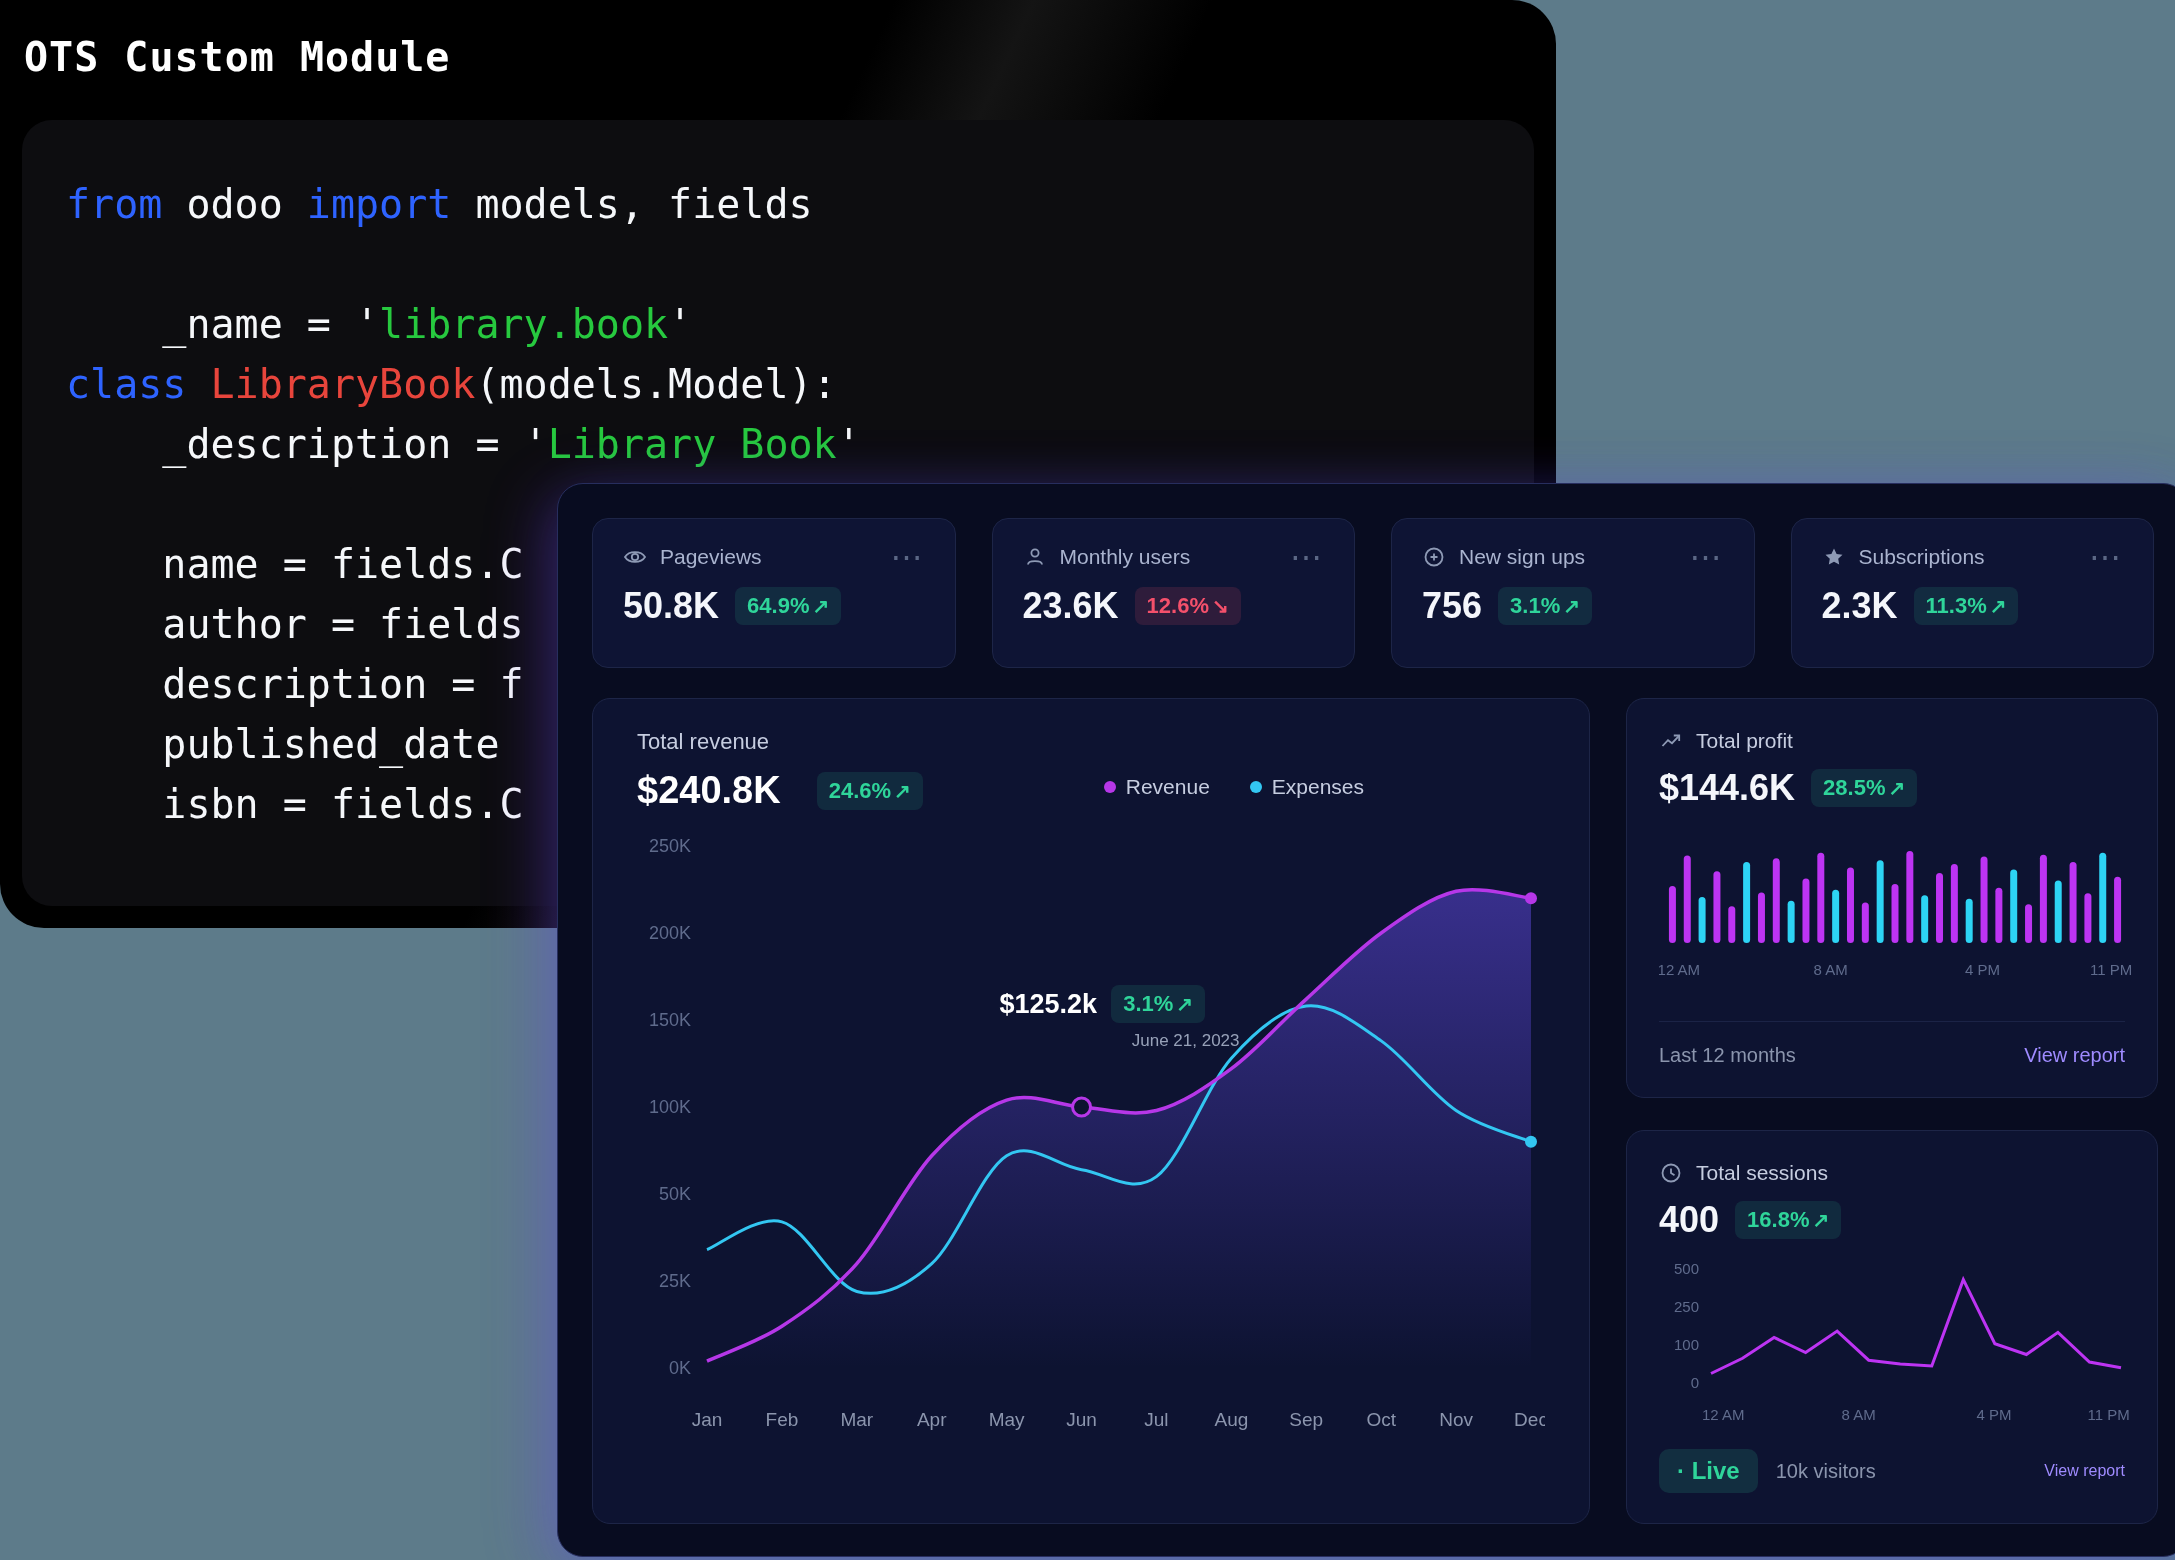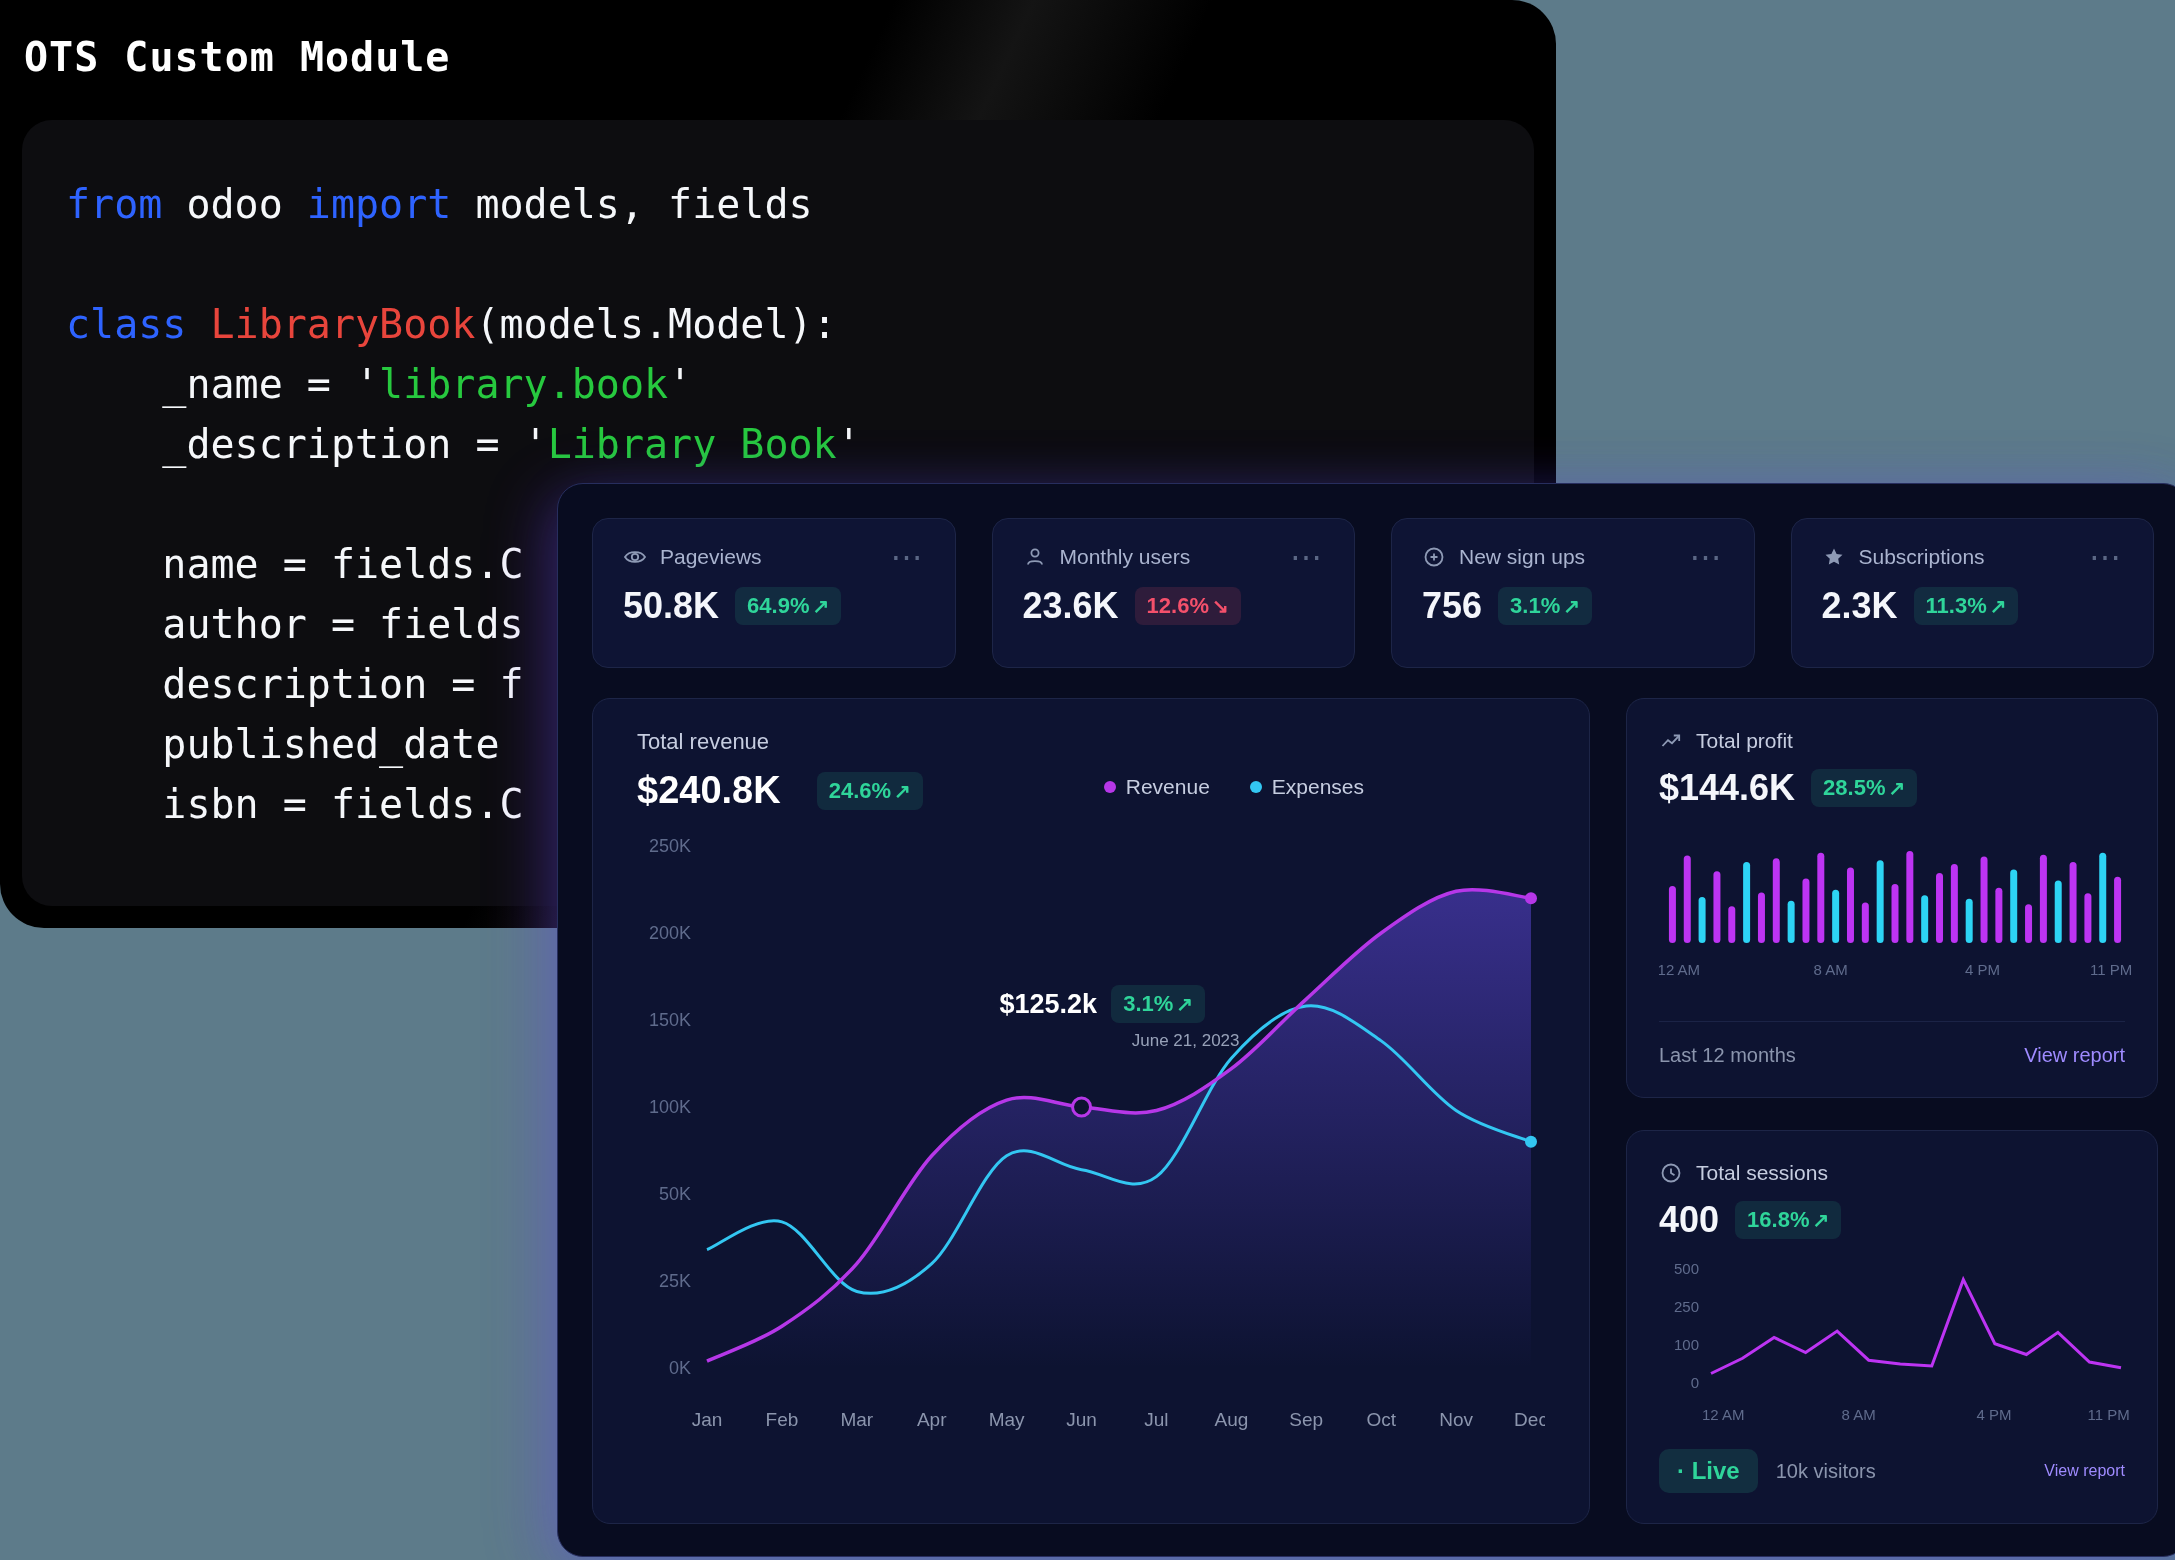--- a/index.html
+++ b/index.html
@@ -87,22 +87,22 @@
 </head>
 <body>
 
 <div class="stage">
 
   <div class="code-window">
     <div class="code-title">OTS Custom Module</div>
     <div class="code-panel">
         <div class="code-line"><span class="tok-kw">from</span><span class="tok-pl"> odoo </span><span class="tok-kw">import</span><span class="tok-pl"> models, fields</span></div>
         <div class="code-line">&nbsp;</div>
+        <div class="code-line"><span class="tok-pl">    _name = </span><span class="tok-pl">'</span><span class="tok-st">library.book</span><span class="tok-pl">'</span></div>
         <div class="code-line"><span class="tok-kw">class</span><span class="tok-pl"> </span><span class="tok-cn">LibraryBook</span><span class="tok-pl">(models.Model):</span></div>
-        <div class="code-line"><span class="tok-pl">    _name = </span><span class="tok-pl">'</span><span class="tok-st">library.book</span><span class="tok-pl">'</span></div>
         <div class="code-line"><span class="tok-pl">    _description = </span><span class="tok-pl">'</span><span class="tok-st">Library Book</span><span class="tok-pl">'</span></div>
         <div class="code-line">&nbsp;</div>
         <div class="code-line"><span class="tok-pl">    name = fields.C</span></div>
         <div class="code-line"><span class="tok-pl">    author = fields</span></div>
         <div class="code-line"><span class="tok-pl">    description = f</span></div>
         <div class="code-line"><span class="tok-pl">    published_date</span></div>
         <div class="code-line"><span class="tok-pl">    isbn = fields.C</span></div>
       </div>
   </div>
 

